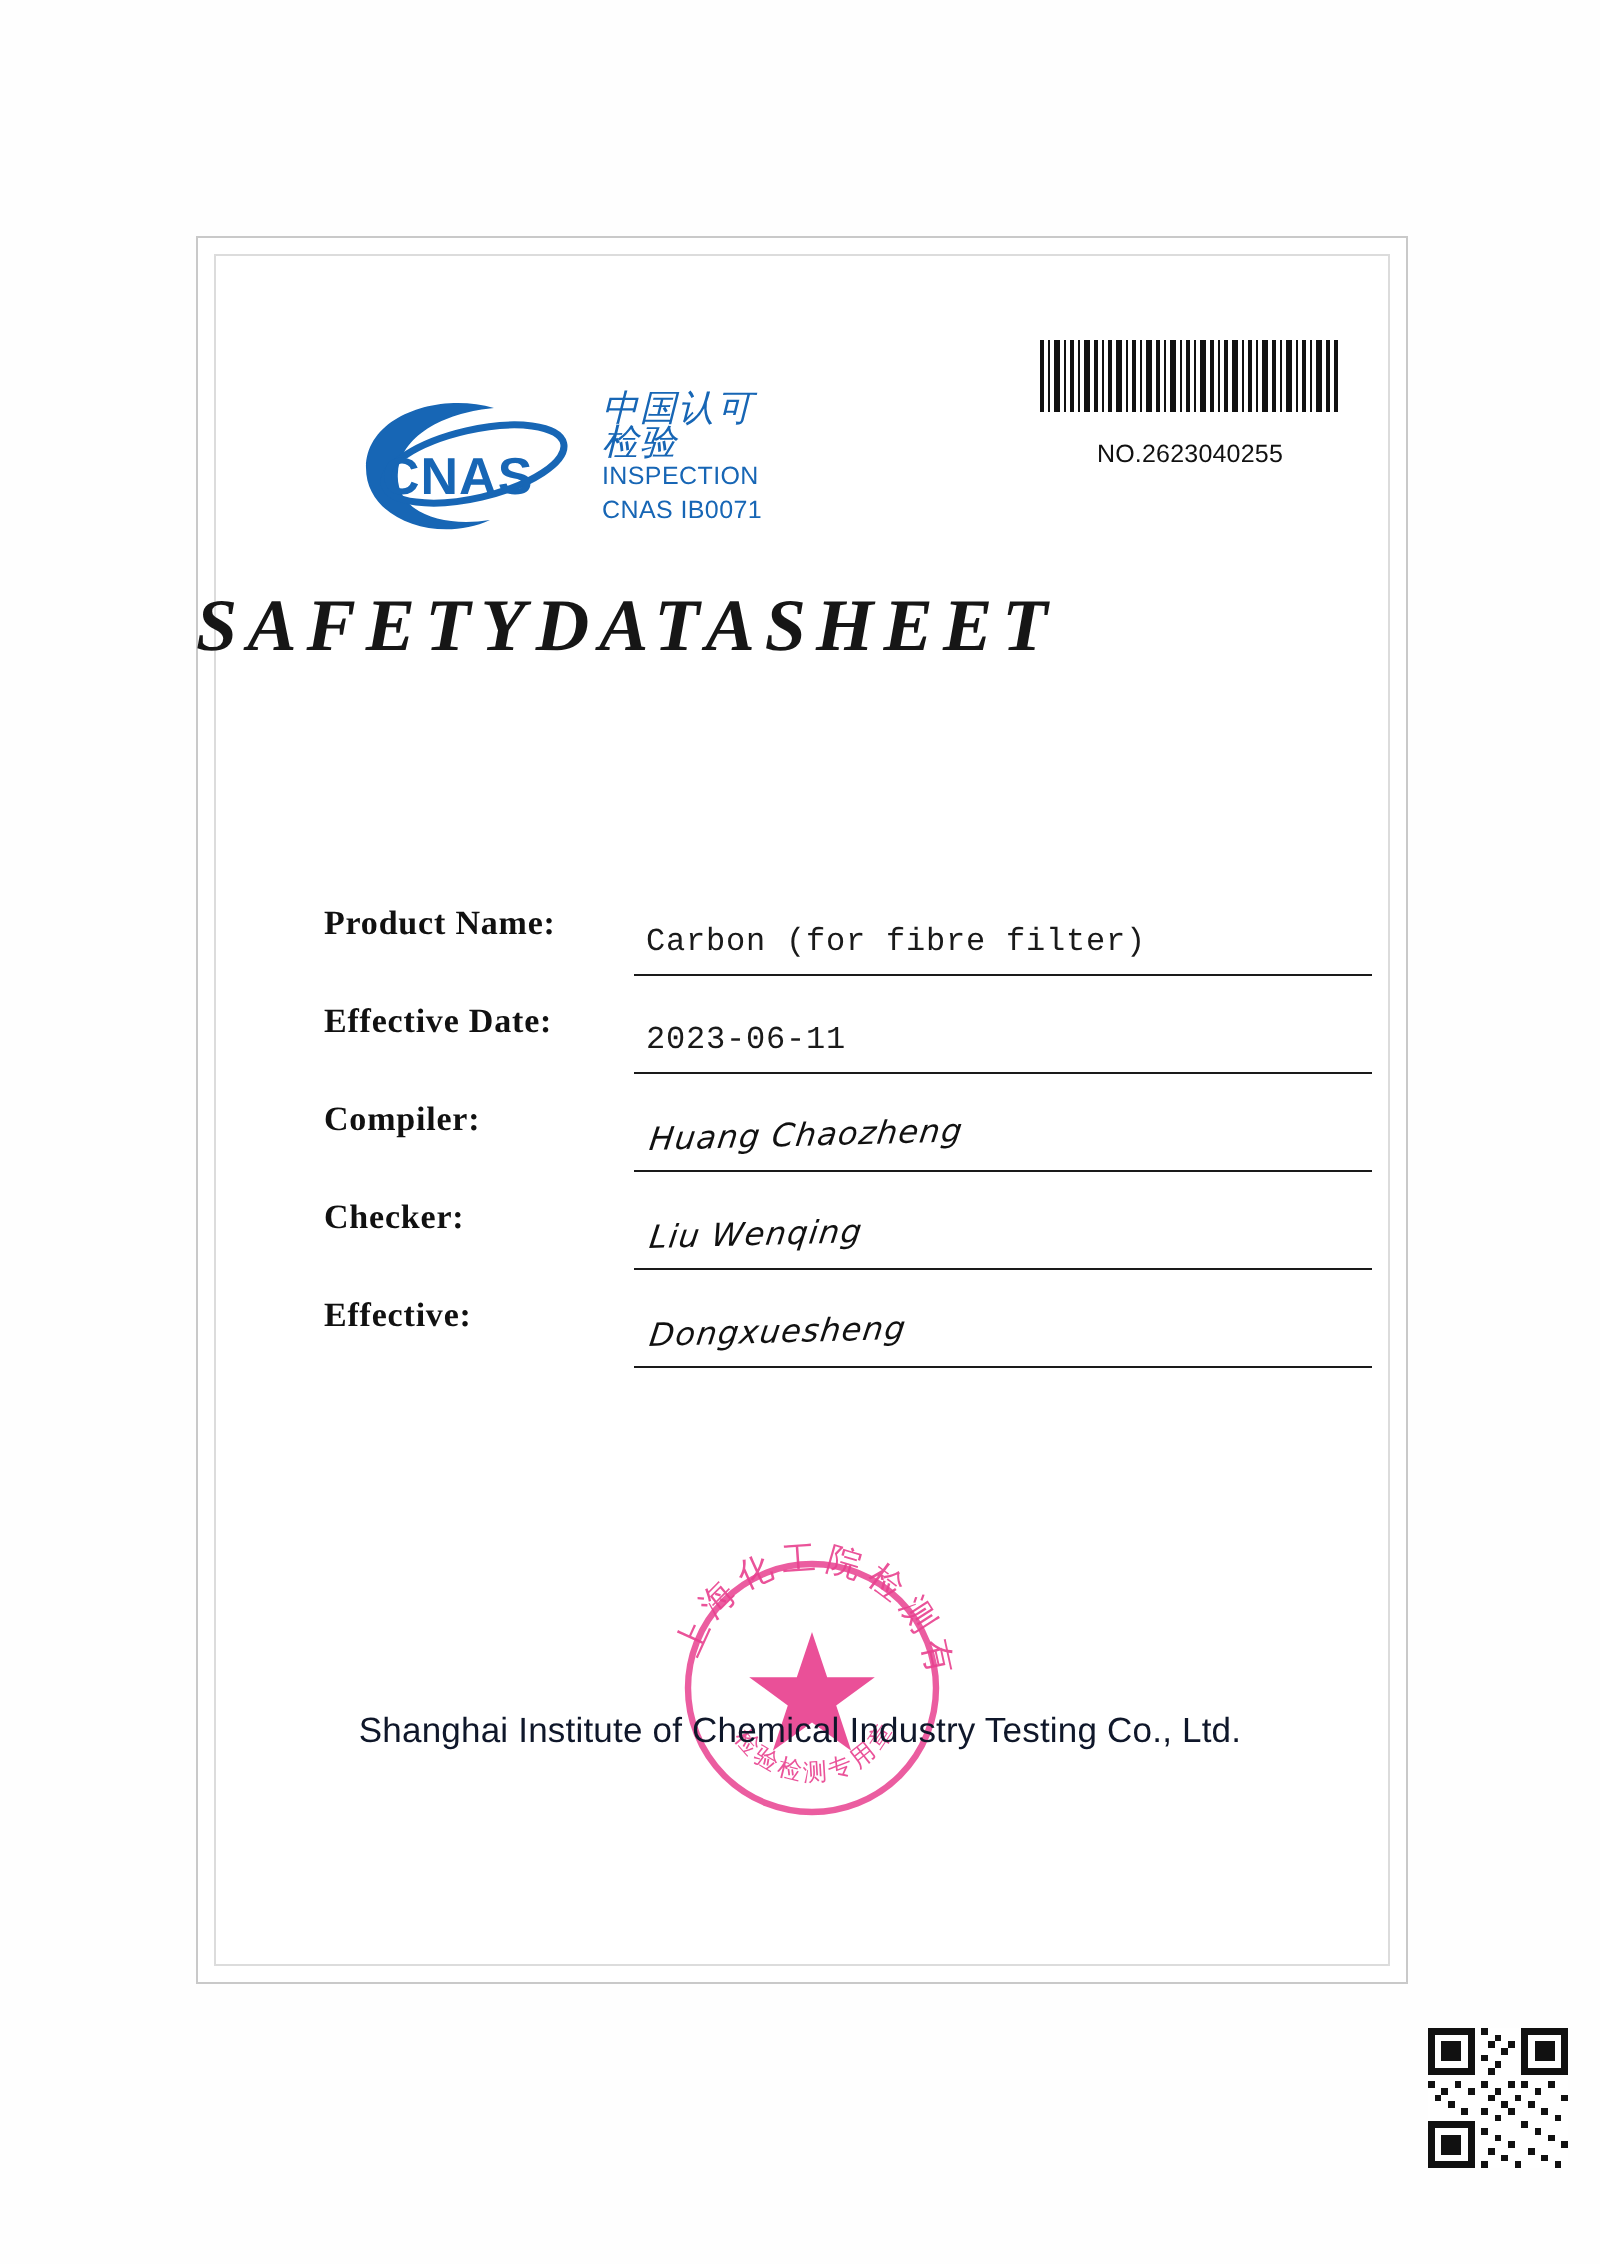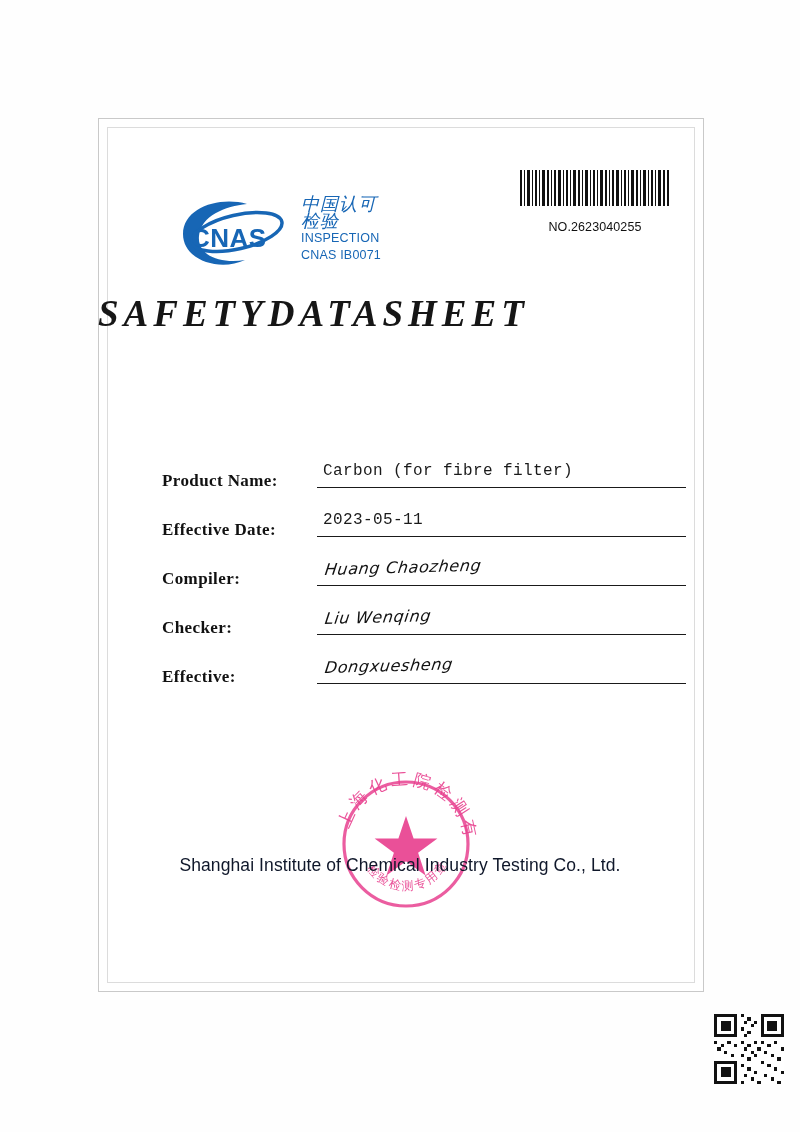--- a/index.html
+++ b/index.html
@@ -102,21 +102,21 @@
     position: absolute;
     left: 162px; top: 452px;
     width: 524px;
   }
   .field-row {
     position: relative;
     height: 49px;
   }
   .field-label {
     position: absolute;
-    left: 0; top: 19px;
+    left: 0; top: 0;
     font-family: "Liberation Serif", serif;
     font-weight: bold;
     font-size: 17px;
     letter-spacing: 0.4px;
     color: #111;
     white-space: nowrap;
   }
   .field-value {
     position: absolute;
     left: 155px; top: 6px;
@@ -254,21 +254,21 @@
     <div class="field-row">
       <div class="field-label">Product Name:</div>
       <div class="field-value">
         <span class="val-type">Carbon (for fibre filter)</span>
       </div>
     </div>
 
     <div class="field-row">
       <div class="field-label">Effective Date:</div>
       <div class="field-value">
-        <span class="val-type">2023-05-11</span>
+        <span class="val-type">2023-06-11</span>
       </div>
     </div>
 
     <div class="field-row">
       <div class="field-label">Compiler:</div>
       <div class="field-value">
         <span class="val-hand">Huang Chaozheng</span>
       </div>
     </div>
 

